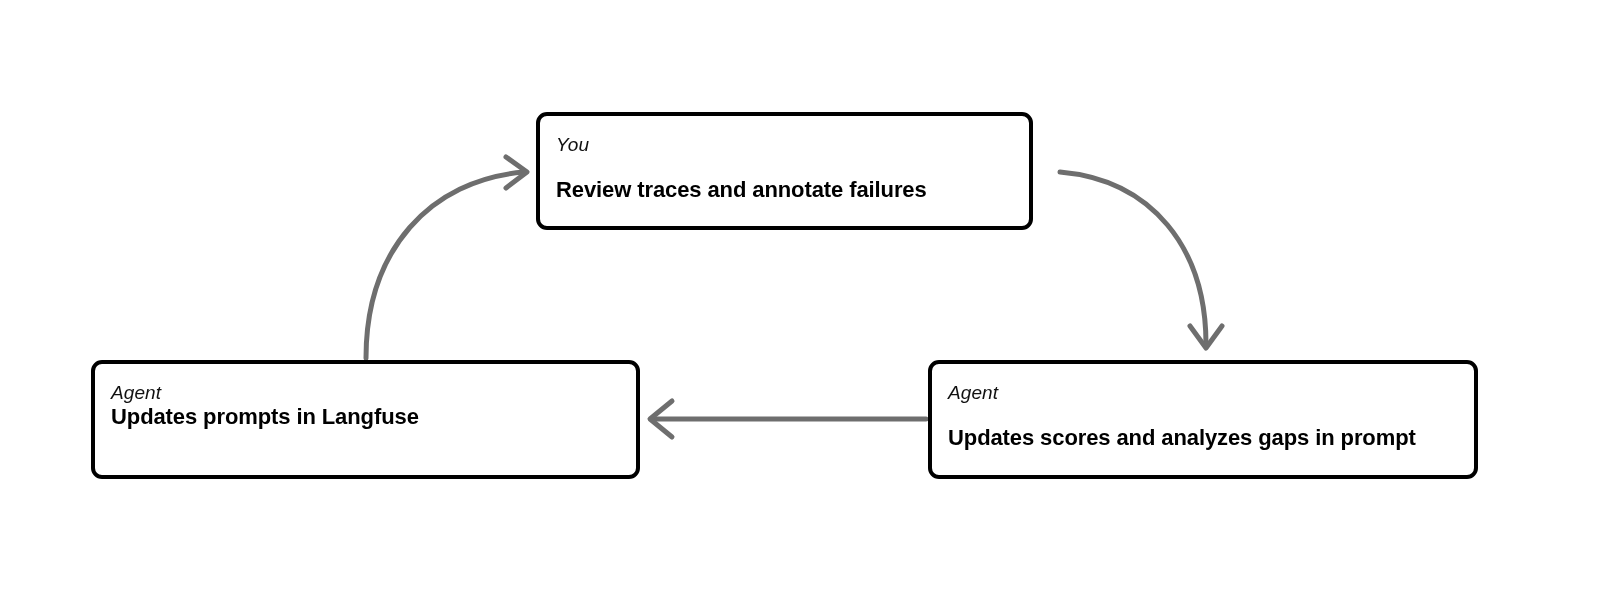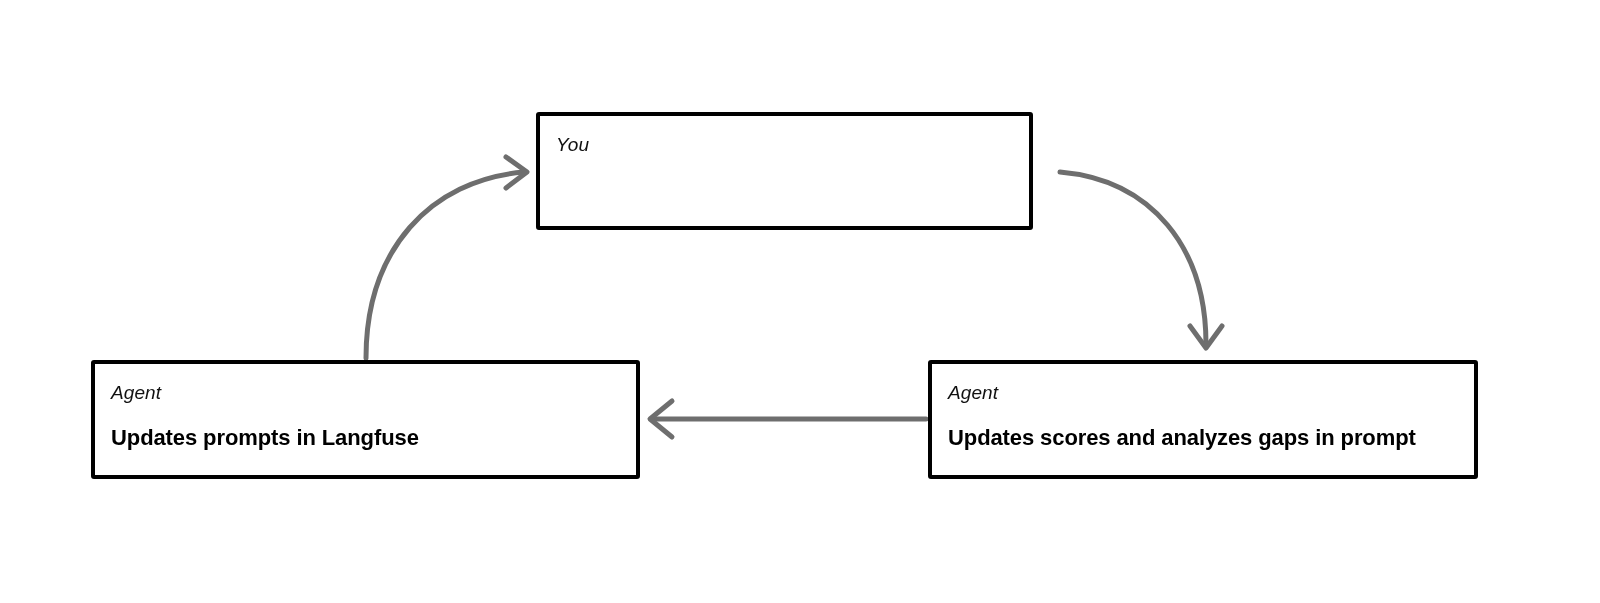--- a/index.html
+++ b/index.html
@@ -26,21 +26,21 @@
     top: 0;
     width: 1600px;
     height: 603px;
     overflow: visible;
   }
   .node-box {
     position: absolute;
     box-sizing: border-box;
     background: #ffffff;
     border: 4px solid #000000;
-    border-radius: 3px;
+    border-radius: 11px;
     display: flex;
     flex-direction: column;
     justify-content: flex-start;
   }
   .node-role {
     font-style: italic;
     font-weight: 400;
     font-size: 19px;
     line-height: 22px;
     color: #111111;
@@ -60,21 +60,21 @@
   #node-you {
     left: 536px;  top: 112px;  width: 497px;  height: 118px;
     padding: 18px 0 0 16px;
   }
   #node-you .node-title { margin-top: 21px; }
 
   #node-update {
     left: 91px;   top: 360px;  width: 549px;  height: 119px;
     padding: 18px 0 0 16px;
   }
-  #node-update .node-title { margin-top: 21px; }
+  #node-update .node-title { }
 
   #node-fetch {
     left: 928px;  top: 360px;  width: 550px;  height: 119px;
     padding: 18px 0 0 16px;
   }
   #node-fetch .node-title { margin-top: 21px; }
 </style>
 </head>
 <body>
 
@@ -94,20 +94,21 @@
 
     <g>
       <path d="M 926 419 L 654 419" fill="none" stroke="#6e6e6e" stroke-width="5" stroke-linecap="round" stroke-linejoin="round"></path>
       <path d="M 672 401 L 650 419 L 672 437" fill="none" stroke="#6e6e6e" stroke-width="5" stroke-linecap="round" stroke-linejoin="round"></path>
     </g>
 
   </svg>
 
   <div class="node-box" id="node-you">
     <span class="node-role">You</span>
+    <span class="node-title">Review traces and annotate failures</span>
   </div>
 
   <div class="node-box" id="node-update">
     <span class="node-role">Agent</span>
     <span class="node-title">Updates prompts in Langfuse</span>
   </div>
 
   <div class="node-box" id="node-fetch">
     <span class="node-role">Agent</span>
     <span class="node-title">Updates scores and analyzes gaps in prompt</span>

